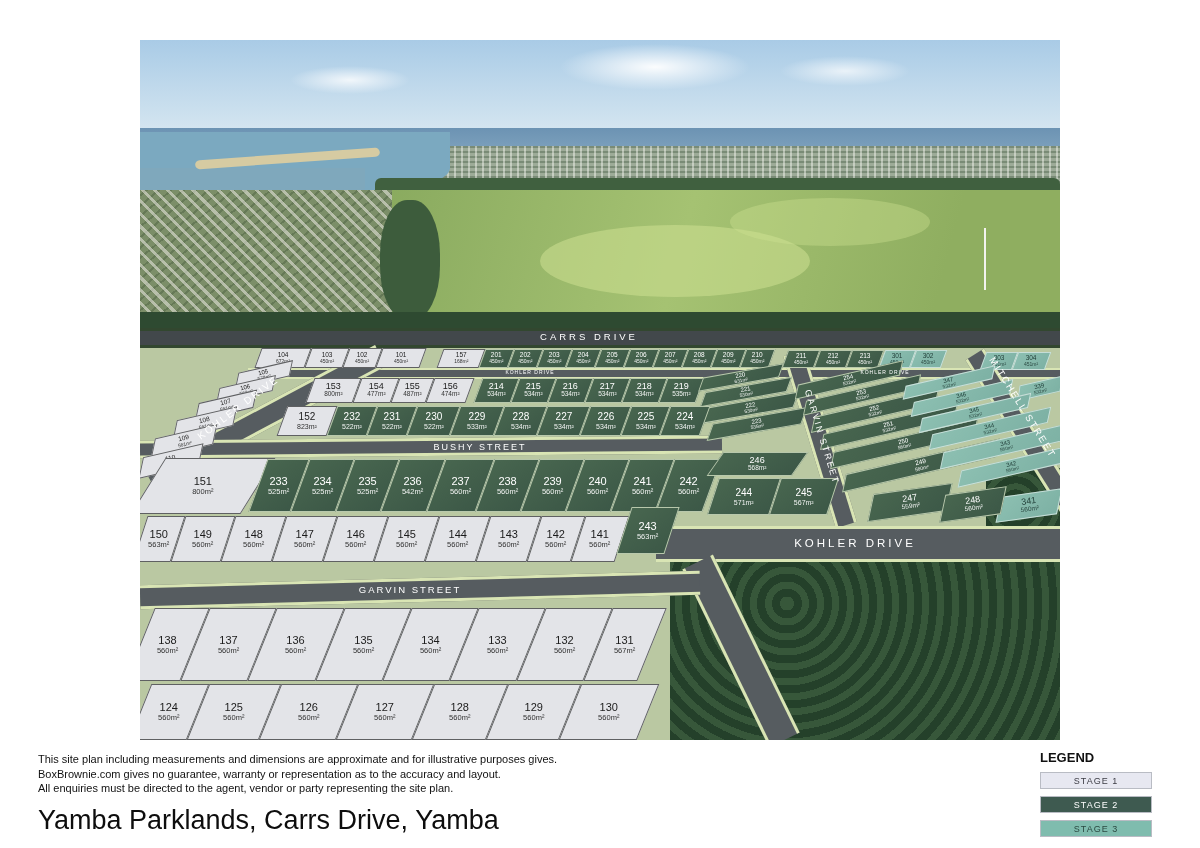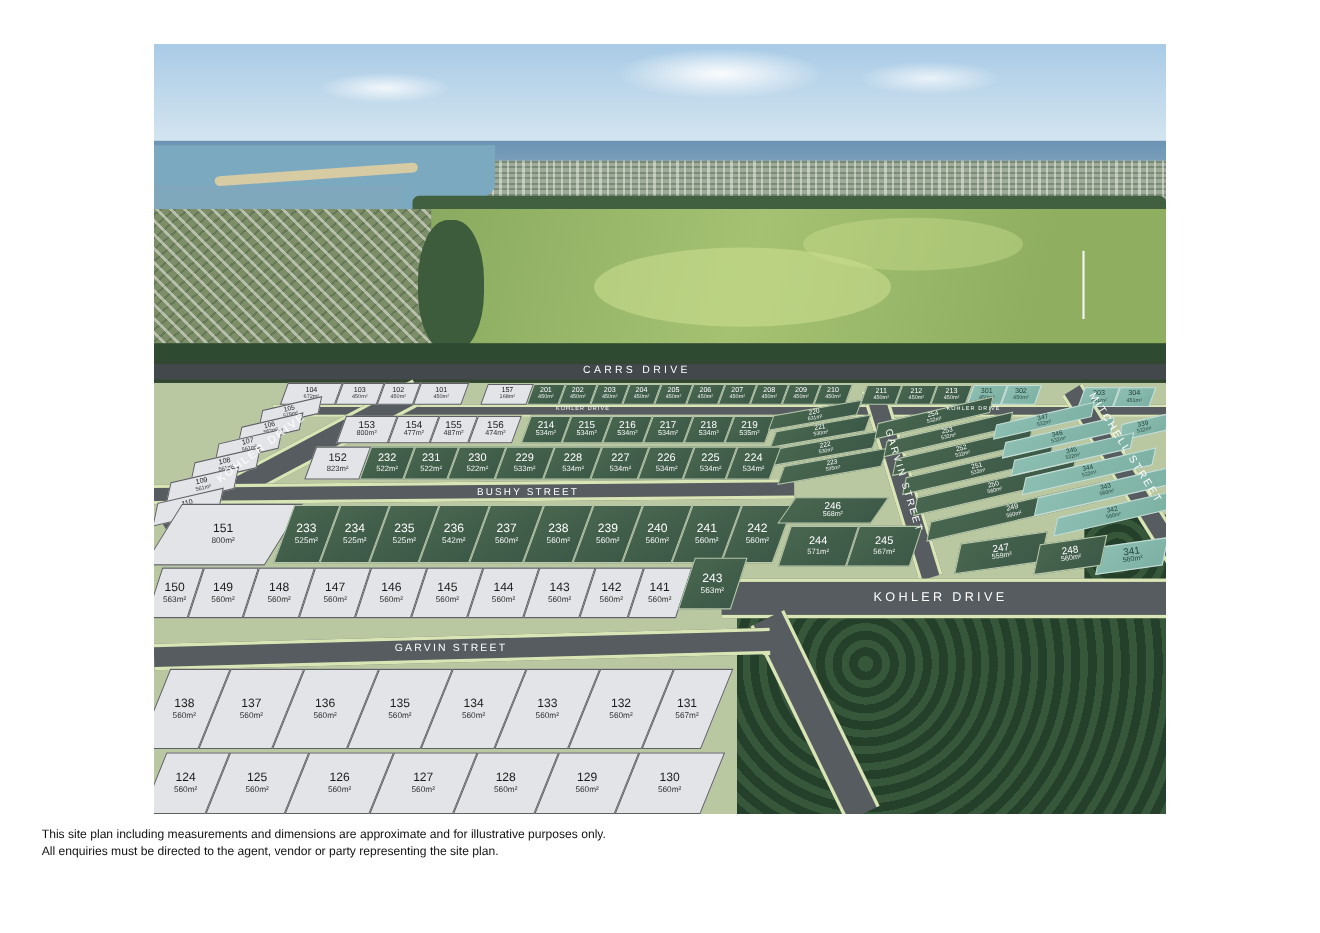--- a/index.html
+++ b/index.html
@@ -715,32 +715,40 @@
           </div>
         </div>
         <div class="lot s1" style="left: 430px; top: 644px; width: 78px; height: 56px; transform: rotate(0deg) skewX(-22deg);">
           <div class="txt" style="transform: skewX(22deg);">
             <span class="num" style="font-size: 11px;">130</span>
             <span class="area" style="font-size: 7.5px;">560m²</span>
           </div>
         </div>
       </div>
 
-    <div class="slabel" style="left:314px;top:291px;width:250px;font-size:9.5px;letter-spacing:3px;text-align:center;">CARRS DRIVE</div>
+    <div class="slabel" style="left:324px;top:291px;width:250px;font-size:9.5px;letter-spacing:3px;text-align:center;">CARRS DRIVE</div>
     <div class="slabel" style="left:300px;top:329px;width:180px;font-size:5px;letter-spacing:1px;">KOHLER DRIVE</div>
     <div class="slabel" style="left:660px;top:329px;width:170px;font-size:5px;letter-spacing:1px;">KOHLER DRIVE</div>
     <div class="slabel" style="left:18px;top:362px;width:160px;font-size:10px;letter-spacing:2px;transform:rotate(-37deg);">KOHLER DRIVE</div>
     <div class="slabel" style="left:255px;top:402px;width:170px;font-size:9px;letter-spacing:2px;">BUSHY STREET</div>
     <div class="slabel" style="left:622px;top:392px;width:120px;font-size:9px;letter-spacing:2px;transform:rotate(73deg);">GARVIN STREET</div>
     <div class="slabel" style="left:808px;top:362px;width:150px;font-size:9.5px;letter-spacing:2px;transform:rotate(58deg);">MITCHELL STREET</div>
     <div class="slabel" style="left:620px;top:497px;width:190px;font-size:11.5px;letter-spacing:3px;">KOHLER DRIVE</div>
     <div class="slabel" style="left:185px;top:544px;width:170px;font-size:9.5px;letter-spacing:2px;">GARVIN STREET</div>
 
     <div id="sign-pole"></div>
   </div>
 
   <div id="footer">
-    <div class="dl">This site plan including measurements and dimensions are approximate and for illustrative purposes only.</div>
+    <div class="dl">This site plan including measurements and dimensions are approximate and for illustrative purposes gives.</div>
+    <div class="dl">BoxBrownie.com gives no guarantee, warranty or representation as to the accuracy and layout.</div>
     <div class="dl">All enquiries must be directed to the agent, vendor or party representing the site plan.</div>
+    <div id="title">Yamba Parklands, Carrs Drive, Yamba</div>
   </div>
 
+  <div id="legend">
+    <div id="legend-title">LEGEND</div>
+    <div class="lg-item" style="background: rgb(231, 232, 241); color: rgb(60, 60, 68);">STAGE 1</div>
+    <div class="lg-item" style="background: rgb(62, 90, 80); color: rgb(255, 255, 255);">STAGE 2</div>
+    <div class="lg-item" style="background: rgb(127, 188, 174); color: rgb(44, 74, 66);">STAGE 3</div>
+  </div>
 
 </div>
 
 </body></html>

